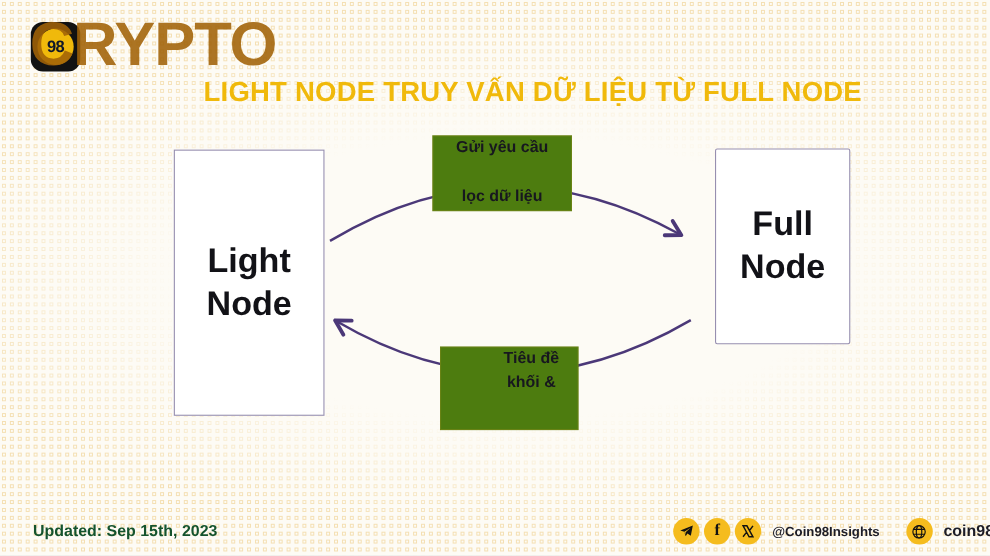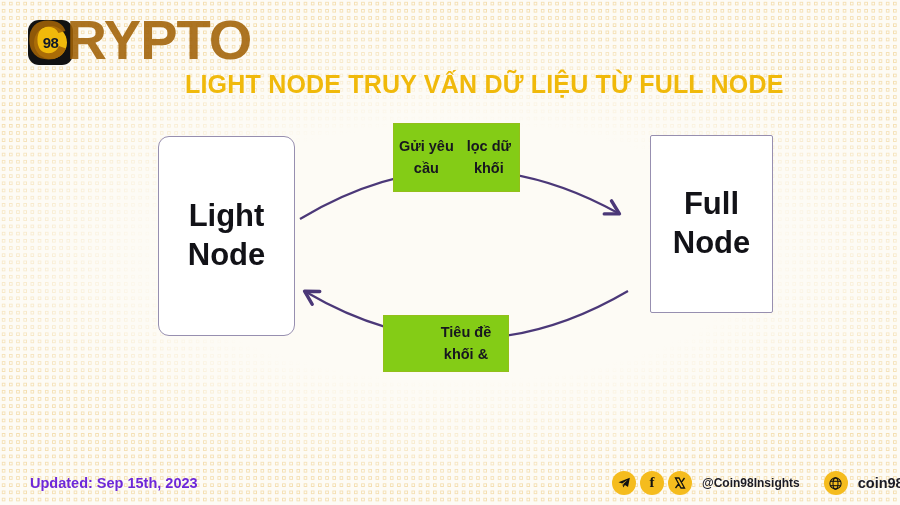--- a/index.html
+++ b/index.html
@@ -49,37 +49,37 @@
 
   
   .diagram-svg { position:absolute; inset:0; z-index:1; }
   .node {
     position:absolute; z-index:2; background:#FFFFFF;
     border:1.5px solid #978FB0;
     display:flex; flex-direction:column; align-items:center; justify-content:center;
     font-weight:800; font-size:31px; color:#121217; line-height:1.25;
     text-align:center;
   }
-  .node-light { left:158px; top:136px; width:137px; height:200px; border-radius:11px; }
+  .node-light { left:158px; top:136px; width:137px; height:242px; border-radius:0; }
   .node-full  { left:630px; top:135px; width:123px; height:178px; border-radius:2px; border-width:1px;margin-left:20px; }
 
   .edge-label {
-    position:absolute; z-index:3; background:#84cc16;
+    position:absolute; z-index:3; background:#4d7c0f;
     border:1px solid rgba(190,150,40,0.25);
-    display:flex; flex-direction:row; align-items:center; justify-content:space-between;
+    display:flex; flex-direction:column; align-items:center; justify-content:space-between;
     font-weight:700; font-size:14.5px; color:#17171F; line-height:1.5;
     text-align:center;
   }
   .edge-label-top    { left:393px; top:123px; width:127px; height:69px; }
-  .edge-label-bottom { left:383px; top:315px; width:126px; height:57px;padding-left:40px; }
+  .edge-label-bottom { left:400px; top:315px; width:126px; height:76px;padding-left:40px; }
 
   
   .updated {
     position:absolute; left:30px; top:475px; z-index:2;
-    font-weight:700; font-size:14.5px; color:#6d28d9;
+    font-weight:700; font-size:14.5px; color:#14532d;
   }
   .social { position:absolute; left:612px; top:471px; z-index:2; display:flex; align-items:center; }
   .icon-circle {
     width:24px; height:24px; border-radius:50%; background:#F5BC1E;
     display:flex; align-items:center; justify-content:center; margin-right:4px;
     color:#121212;
   }
   .icon-circle svg { display:block; }
   .icon-f { font-weight:800; font-size:15px; font-family:"Liberation Serif","DejaVu Serif",serif; margin-top:-1px; }
   .social-handle { font-weight:700; font-size:12px; color:#1C1C26; margin-left:6px; }
@@ -115,21 +115,21 @@
     <span>Light</span>
     <span>Node</span>
   </div>
   <div class="node node-full">
     <span>Full</span>
     <span>Node</span>
   </div>
 
   <div class="edge-label edge-label-top">
     <span>Gửi yêu cầu</span>
-    <span>lọc dữ khối</span>
+    <span>lọc dữ liệu</span>
   </div>
   <div class="edge-label edge-label-bottom">
     <span>Tiêu đề khối &amp;</span>
   </div>
 
   <div class="updated">Updated: Sep 15th, 2023</div>
 
   <div class="social">
     <div class="icon-circle">
       <svg width="14" height="14" viewBox="0 0 24 24">

